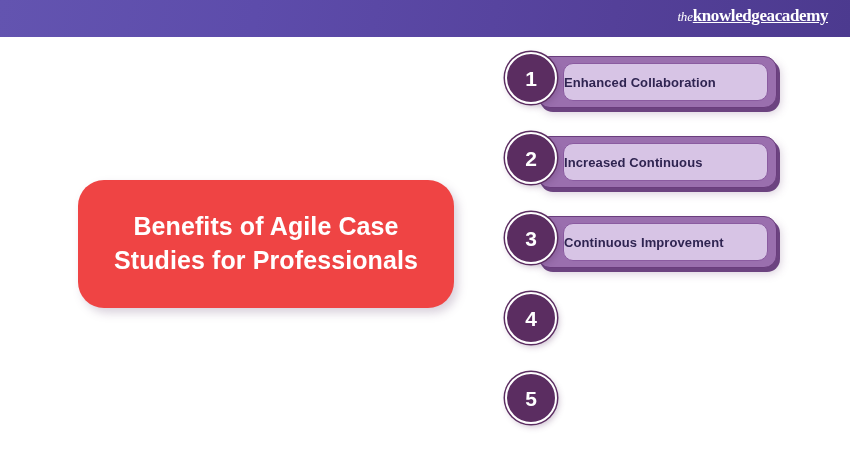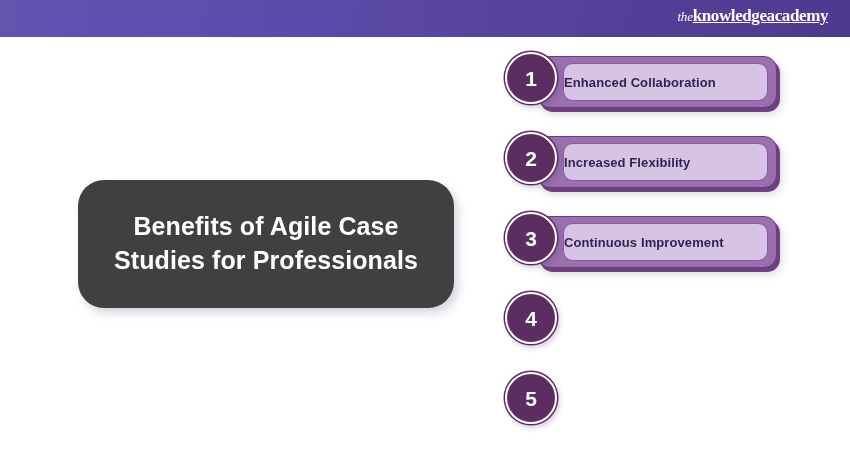--- a/index.html
+++ b/index.html
@@ -45,21 +45,21 @@
     text-decoration: underline;
   }
 
   
   .title-card {
     position: absolute;
     left: 78px;
     top: 180px;
     width: 376px;
     height: 128px;
-    background: #404040;
+    background: #ef4444;
     border-radius: 26px;
     box-shadow: 4px 5px 10px rgba(120, 90, 130, 0.28);
     display: flex;
     align-items: center;
     justify-content: center;
     text-align: center;
   }
   .title-text {
     color: #ffffff;
     font-size: 25px;
@@ -159,21 +159,21 @@
       </div>
     </div>
     <div class="row-badge">
       <span class="row-number">1</span>
     </div>
   </div>
 
   <div class="benefit-row">
     <div class="row-frame">
       <div class="row-pill">
-        <span class="row-label">Increased Flexibility</span>
+        <span class="row-label">Increased Continuous</span>
       </div>
     </div>
     <div class="row-badge">
       <span class="row-number">2</span>
     </div>
   </div>
 
   <div class="benefit-row">
     <div class="row-frame">
       <div class="row-pill">

